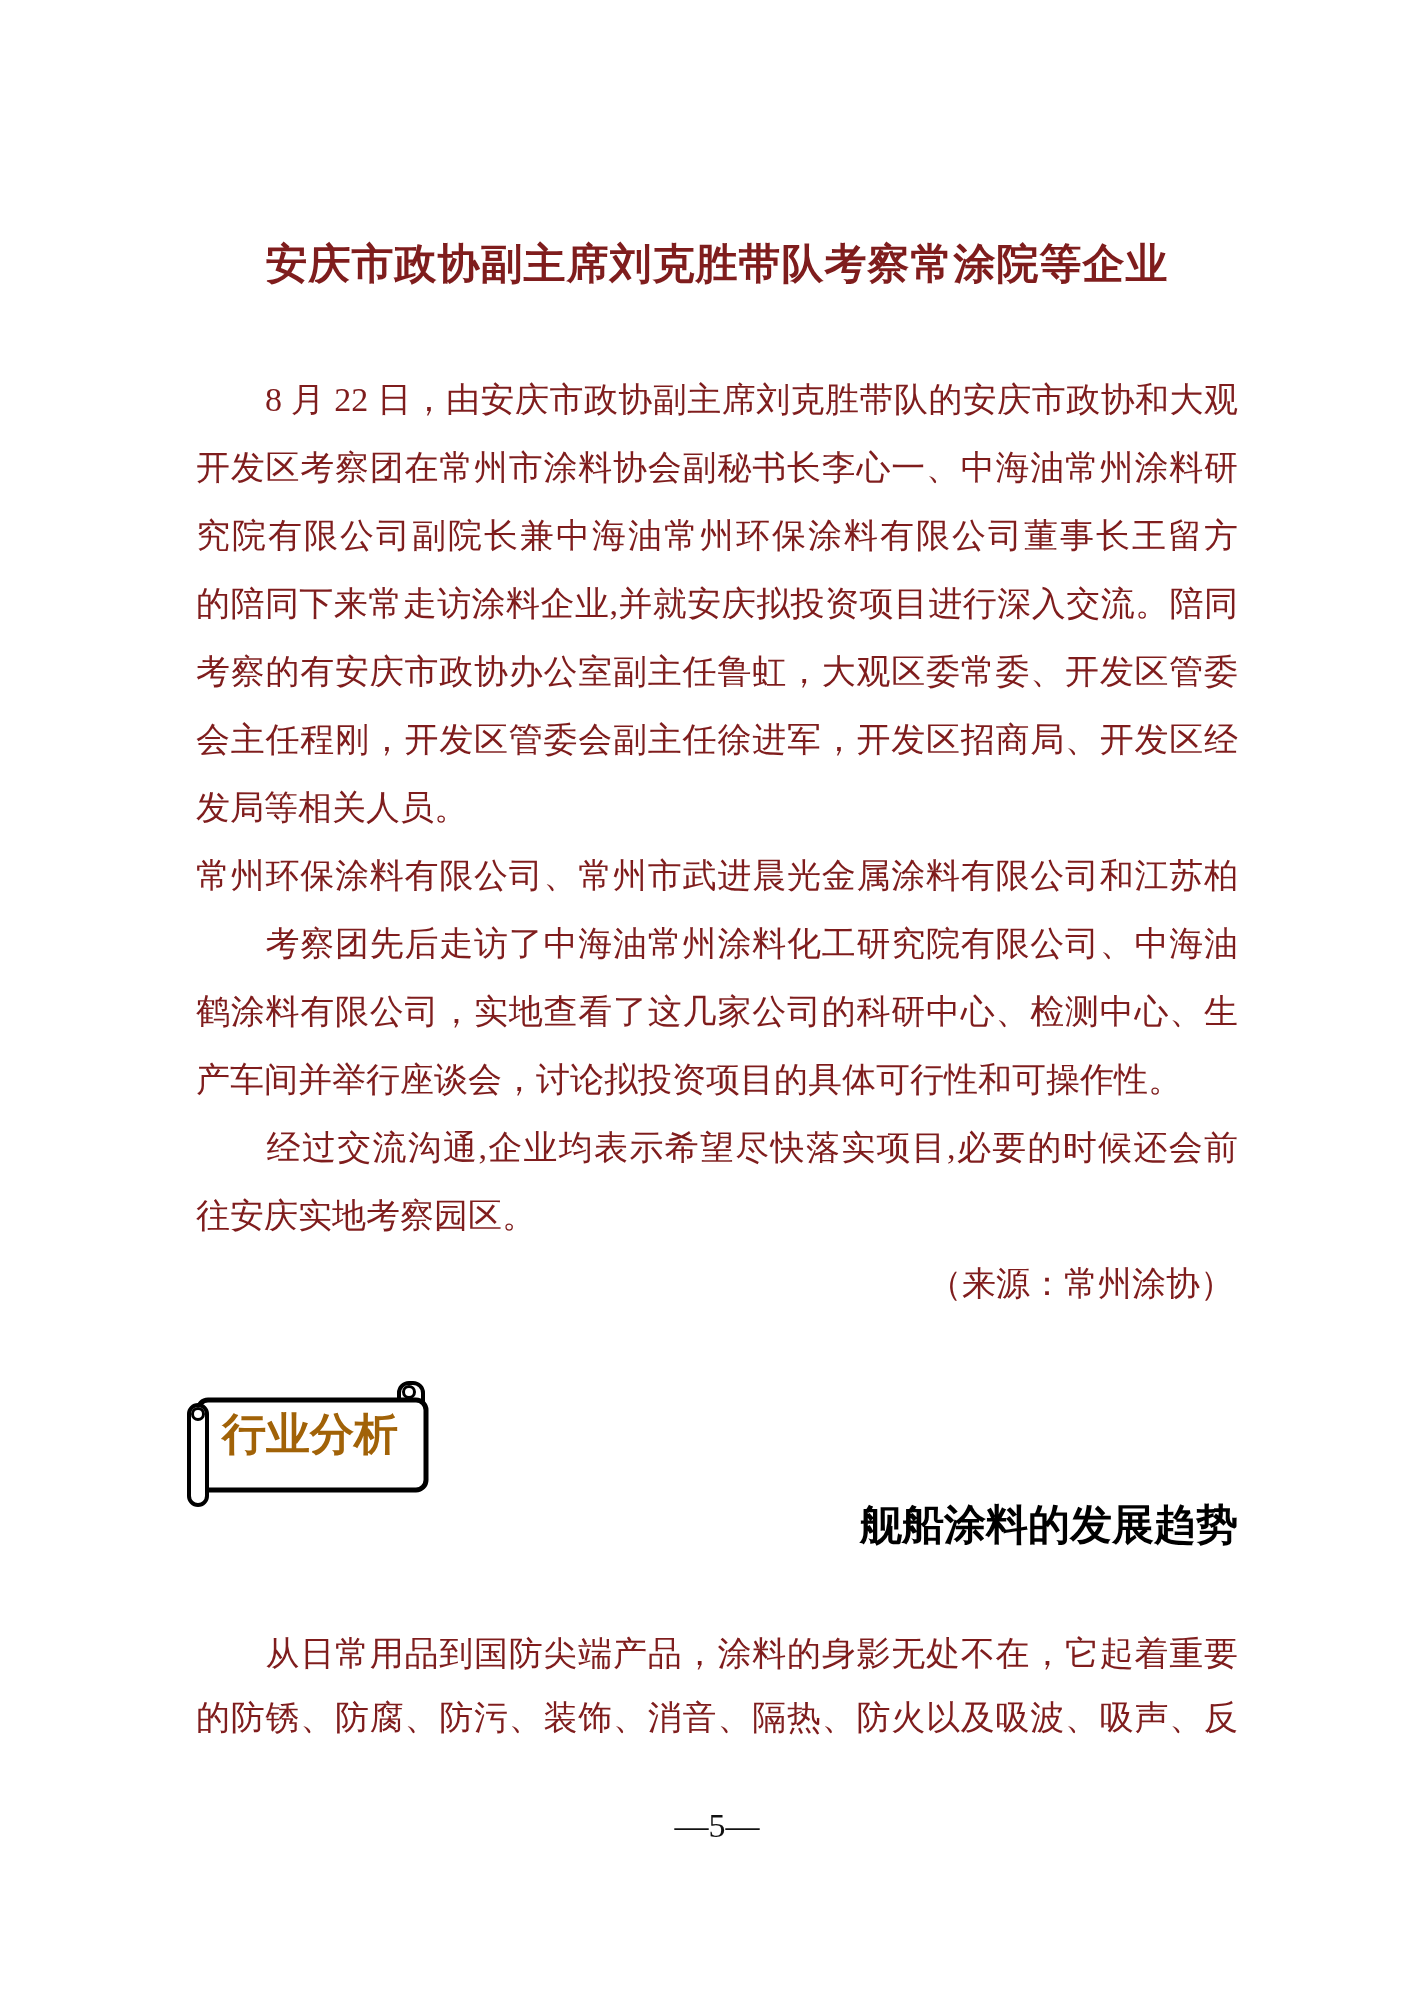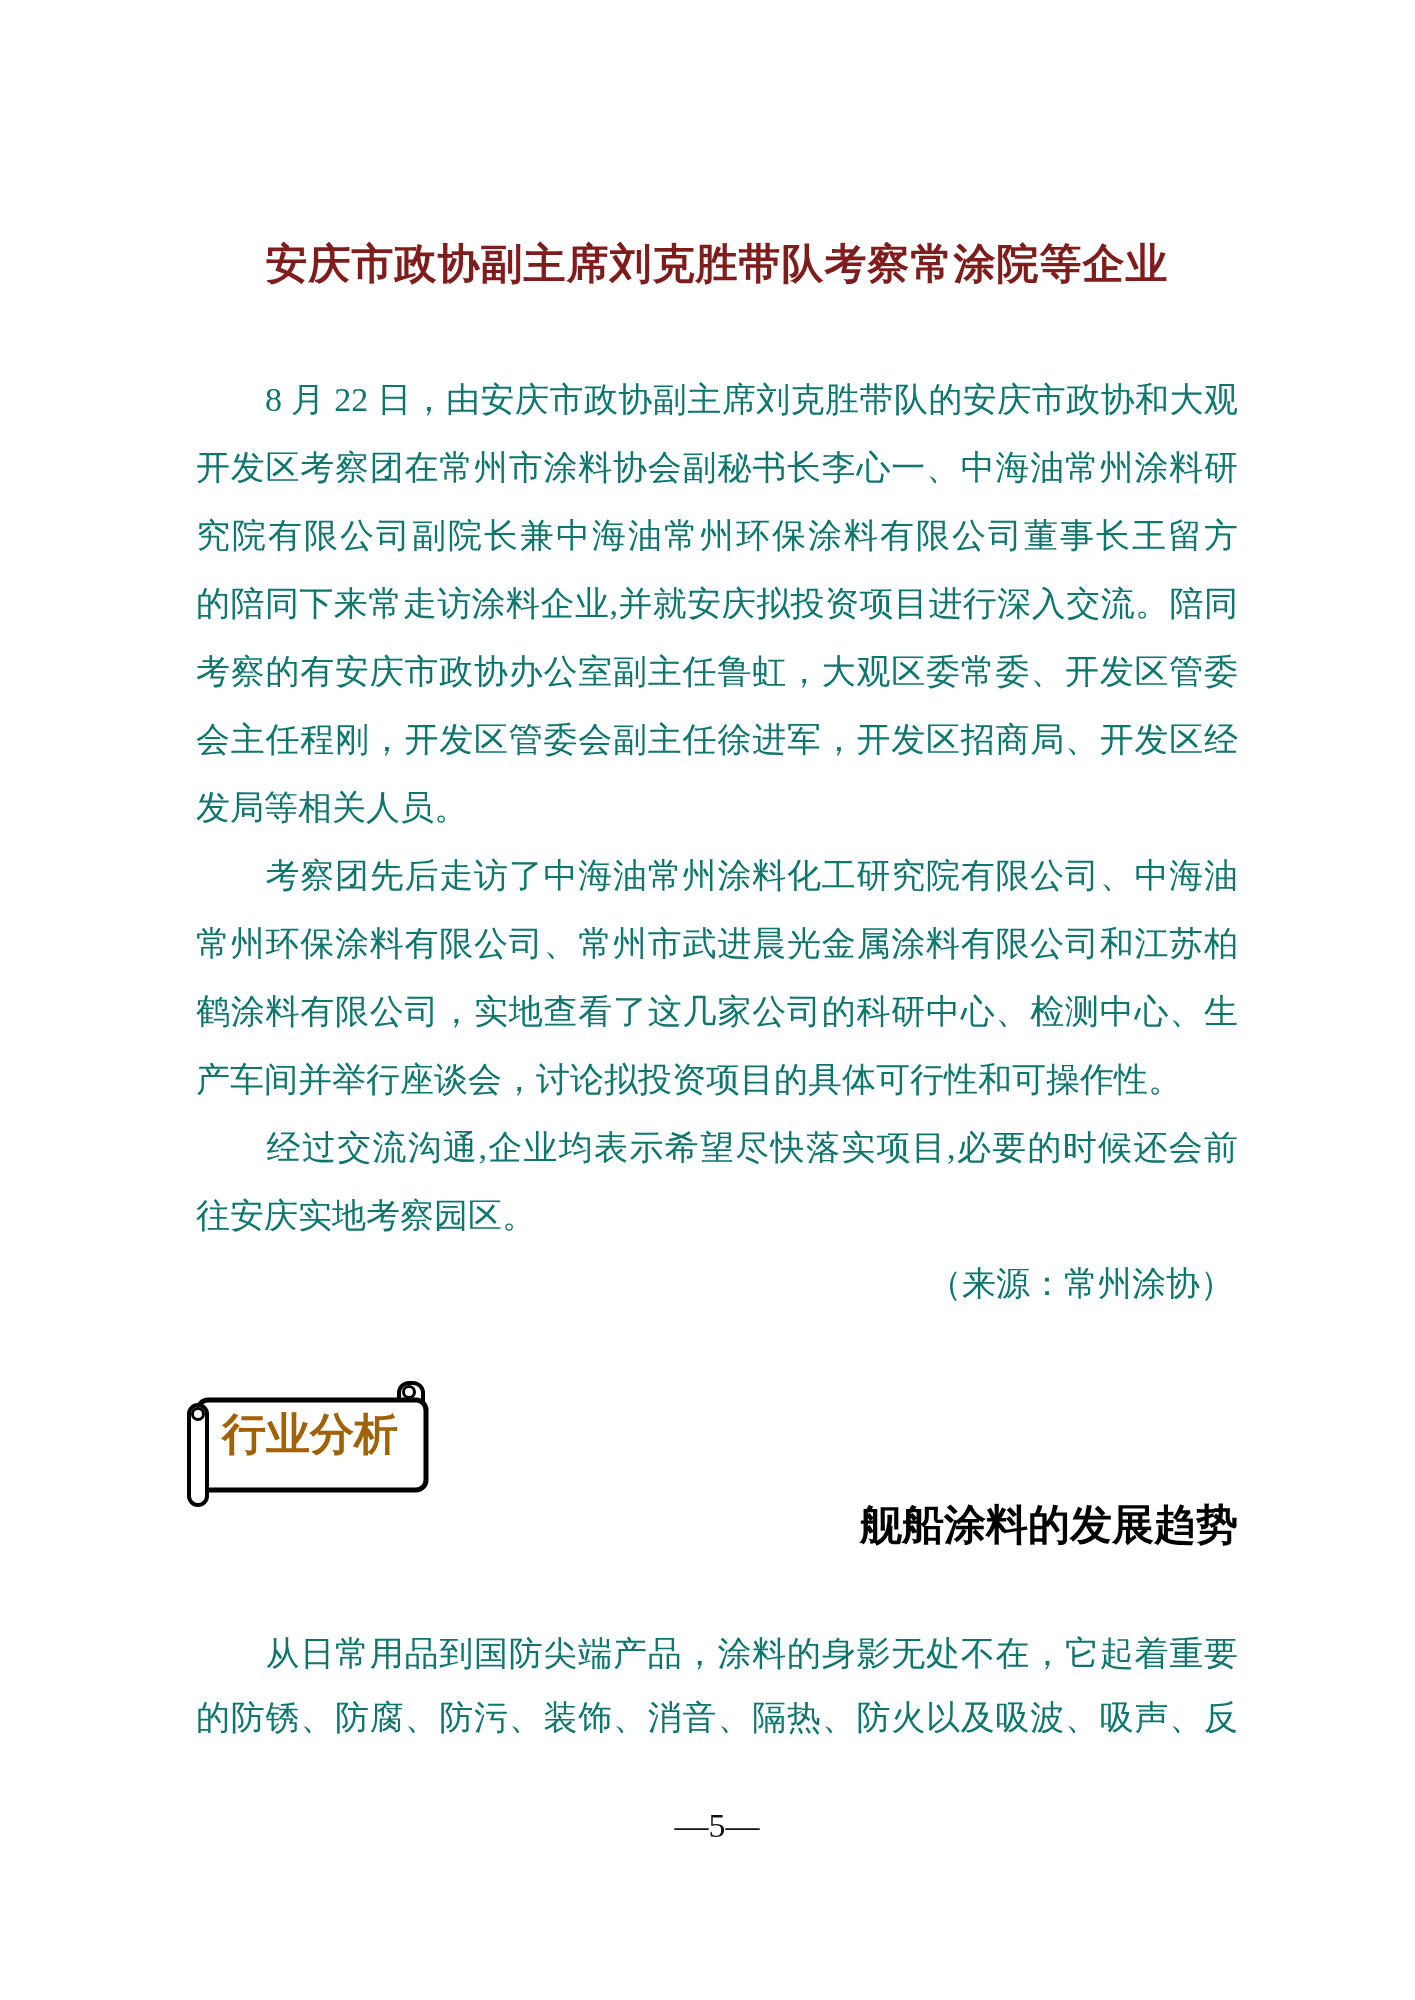--- a/index.html
+++ b/index.html
@@ -24,21 +24,21 @@
     font-weight: bold;
     line-height: 60px;
     color: #7f1d1d;
     letter-spacing: 1px;
   }
   .body-block {
     position: absolute;
     left: 196px;
     width: 1042px;
     font-size: 34px;
-    color: #0f766e;
+    color: #7f1d1d;
   }
   #body-main { top: 366px; }
   #body-section { top: 1622px; }
   .tline {
     height: 68px;
     line-height: 68px;
   }
   #body-section .tline {
     height: 64px;
     line-height: 64px;
@@ -105,22 +105,22 @@
 
   <div class="body-block" id="body-main">
     <div class="tline jl">　　8 月 22 日，由安庆市政协副主席刘克胜带队的安庆市政协和大观</div>
     <div class="tline jl">开发区考察团在常州市涂料协会副秘书长李心一、中海油常州涂料研</div>
     <div class="tline jl">究院有限公司副院长兼中海油常州环保涂料有限公司董事长王留方</div>
     <div class="tline jl">的陪同下来常走访涂料企业,并就安庆拟投资项目进行深入交流。陪同</div>
     <div class="tline jl">考察的有安庆市政协办公室副主任鲁虹，大观区委常委、开发区管委</div>
     <div class="tline jl">会主任程刚，开发区管委会副主任徐进军，开发区招商局、开发区经</div>
     <div class="tline">发局等相关人员。</div>
 
+    <div class="tline jl">常州环保涂料有限公司、常州市武进晨光金属涂料有限公司和江苏柏</div>
     <div class="tline jl">　　考察团先后走访了中海油常州涂料化工研究院有限公司、中海油</div>
-    <div class="tline jl">常州环保涂料有限公司、常州市武进晨光金属涂料有限公司和江苏柏</div>
     <div class="tline jl">鹤涂料有限公司，实地查看了这几家公司的科研中心、检测中心、生</div>
     <div class="tline">产车间并举行座谈会，讨论拟投资项目的具体可行性和可操作性。</div>
 
     <div class="tline jl">　　经过交流沟通,企业均表示希望尽快落实项目,必要的时候还会前</div>
     <div class="tline">往安庆实地考察园区。</div>
 
     <div class="tline src-line">（来源：常州涂协）</div>
   </div>
 
   <div class="banner">

